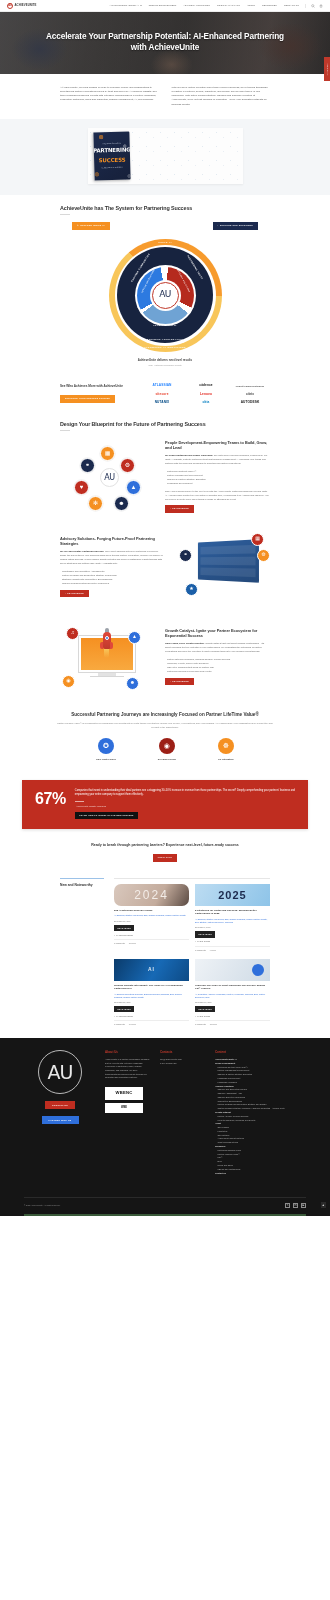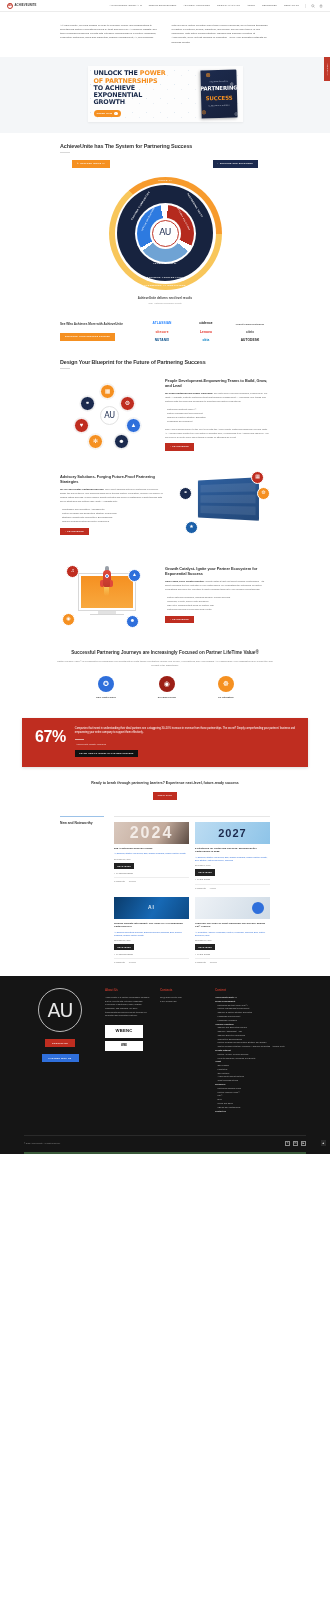--- a/index.html
+++ b/index.html
@@ -229,21 +229,21 @@
   .final-cta h3 { font-size: 3.5px; font-weight: bold; color: #333; line-height: 1.45; }
 
   
   .blog { padding: 4px 60px 12px; display: flex; gap: 8px; }
   .blog-left { width: 46px; }
   .blog-rule { width: 44px; height: 0.6px; background: #9cc2e8; }
   .blog-left h3 { font-size: 3.3px; font-weight: bold; color: #333; margin-top: 4px; line-height: 1.4; }
   .blog-right { flex: 1; border-top: 0.5px solid #e6e6e6; padding-top: 5px; display: grid; grid-template-columns: 1fr 1fr; gap: 7px 6px; }
   .card { }
   .card-img { height: 22px; position: relative; overflow: hidden; display: flex; align-items: center; justify-content: center; }
-  .ci-1 { background: linear-gradient(120deg,#d9c8bd,#c3ab9c 60%,#5a4a42); font-size: 16px; color: #f3ece7; font-weight: bold; letter-spacing: 2px; }
+  .ci-1 { background: linear-gradient(120deg,#d9c8bd,#c3ab9c 60%,#5a4a42); font-size: 12px; color: #f3ece7; font-weight: normal; letter-spacing: 2px; border-radius: 7px; }
   .ci-2 { background: linear-gradient(120deg,#bcdcf2,#8ec4e8); font-size: 11px; color: #1b2a4e; font-weight: bold; letter-spacing: 1px; }
   .ci-3 { background: linear-gradient(120deg,#0a3b6b,#1769b5 55%,#0d4a85); }
   .ci-4 { background: linear-gradient(120deg,#eef2f6,#cfdbe6); }
   .ci-3::after { content: "AI"; color: rgba(255,255,255,.85); font-size: 5px; font-weight: bold; letter-spacing: 1px; }
   .ci-4::after { content: ""; position: absolute; right: 6px; top: 5px; width: 12px; height: 12px; border-radius: 50%; background: #2f6fdb; }
   .card-t { font-size: 2.5px; font-weight: bold; color: #333; line-height: 1.4; margin-top: 3px; }
   .card-cats { font-size: 1.9px; color: #2f6fdb; line-height: 1.6; margin-top: 2px; }
   .card-date { font-size: 1.9px; color: #777; margin-top: 2px; }
   .card-btn { display: inline-block; background: #222; color: #fff; font-size: 1.9px; font-weight: bold; letter-spacing: .2px; padding: 1.8px 3.5px; margin-top: 2.5px; }
   .card-auth { font-size: 1.9px; color: #666; margin-top: 2.5px; display: flex; align-items: center; gap: 1.2px; }
@@ -305,44 +305,34 @@
       </span>
       <span class="tool-icon">
         <svg viewBox="0 0 16 16" width="4" height="4">
             <path d="M4 5h8l-1 8H5z" fill="none" stroke="#666" stroke-width="1.3"></path>
             <path d="M6 5a2 2 0 0 1 4 0" fill="none" stroke="#666" stroke-width="1.3"></path>
           </svg>
       </span>
     </div>
   </div>
 
+  <div class="hero">
+    <div class="hero-title">Accelerate Your Partnership Potential: AI-Enhanced Partnering with AchieveUnite</div>
+  </div>
   <div class="side-tab">
       <span>LET'S TALK</span>
     </div>
 
   <div class="intro">
     <p>At AchieveUnite, our bold mission is clear: to empower people and organizations to build thriving partner ecosystems fueled by trust and driven by AI-powered insights. Our team comprises seasoned experts with extensive backgrounds in executive leadership, ecosystem partnering, sales and marketing, channel management, AI, and coaching.</p>
     <p>With our deep-rooted expertise and a track record of success, we've trained thousands of partner executives, sellers, marketers, and proudly served more than 1 of 300 companies. With future-focused strategy planning and flawless execution at AchieveUnite, we're not just advisors or educators – we're your dedicated catalysts for business growth.</p>
   </div>
 
   <div class="banner-wrap">
     <div class="banner">
-      <div class="banner-left">
-        <div class="banner-h">
-          <span>UNLOCK THE </span><span class="or">POWER</span><br>
-          <span class="or">OF PARTNERSHIPS</span><br>
-          <span>TO ACHIEVE</span><br>
-          <span>EXPONENTIAL</span><br>
-          <span>GROWTH</span>
-        </div>
-        <div class="order-btn">
-          <span>ORDER NOW</span>
-          <span class="circ">›</span>
-        </div>
-      </div>
       <div class="book">
         <div class="book-top">THERESA CARAGOL</div>
         <div class="book-t1">PARTNERING</div>
         <div class="book-t2">SUCCESS</div>
         <div class="book-auth">LEADERSHIP &amp; GROWTH</div>
       </div>
     </div>
   </div>
 
   <div class="wheel-sec">
@@ -566,21 +556,21 @@
             <span>○</span>
             <span>by Theresa Caragol</span>
           </div>
         <div class="card-meta">
             <span>0 Comments</span>
             <span>16 Likes</span>
           </div>
       </div>
 
       <div class="card">
-        <div class="card-img ci-2">2027</div>
+        <div class="card-img ci-2">2025</div>
         <div class="card-t">5 Strategies for Partnering Success: Building Better Partnerships in 2025</div>
         <div class="card-cats">AI, Business, Strategy and Trends, Blog, Channel Programs, Channel Partner Growth, Exec Strategy, Partner Experience, Research</div>
         <div class="card-date">December 1, 2024</div>
         <div class="card-btn">READ MORE</div>
         <div class="card-auth">
             <span>○</span>
             <span>by Eva Jenkins</span>
           </div>
         <div class="card-meta">
             <span>0 Comments</span>

